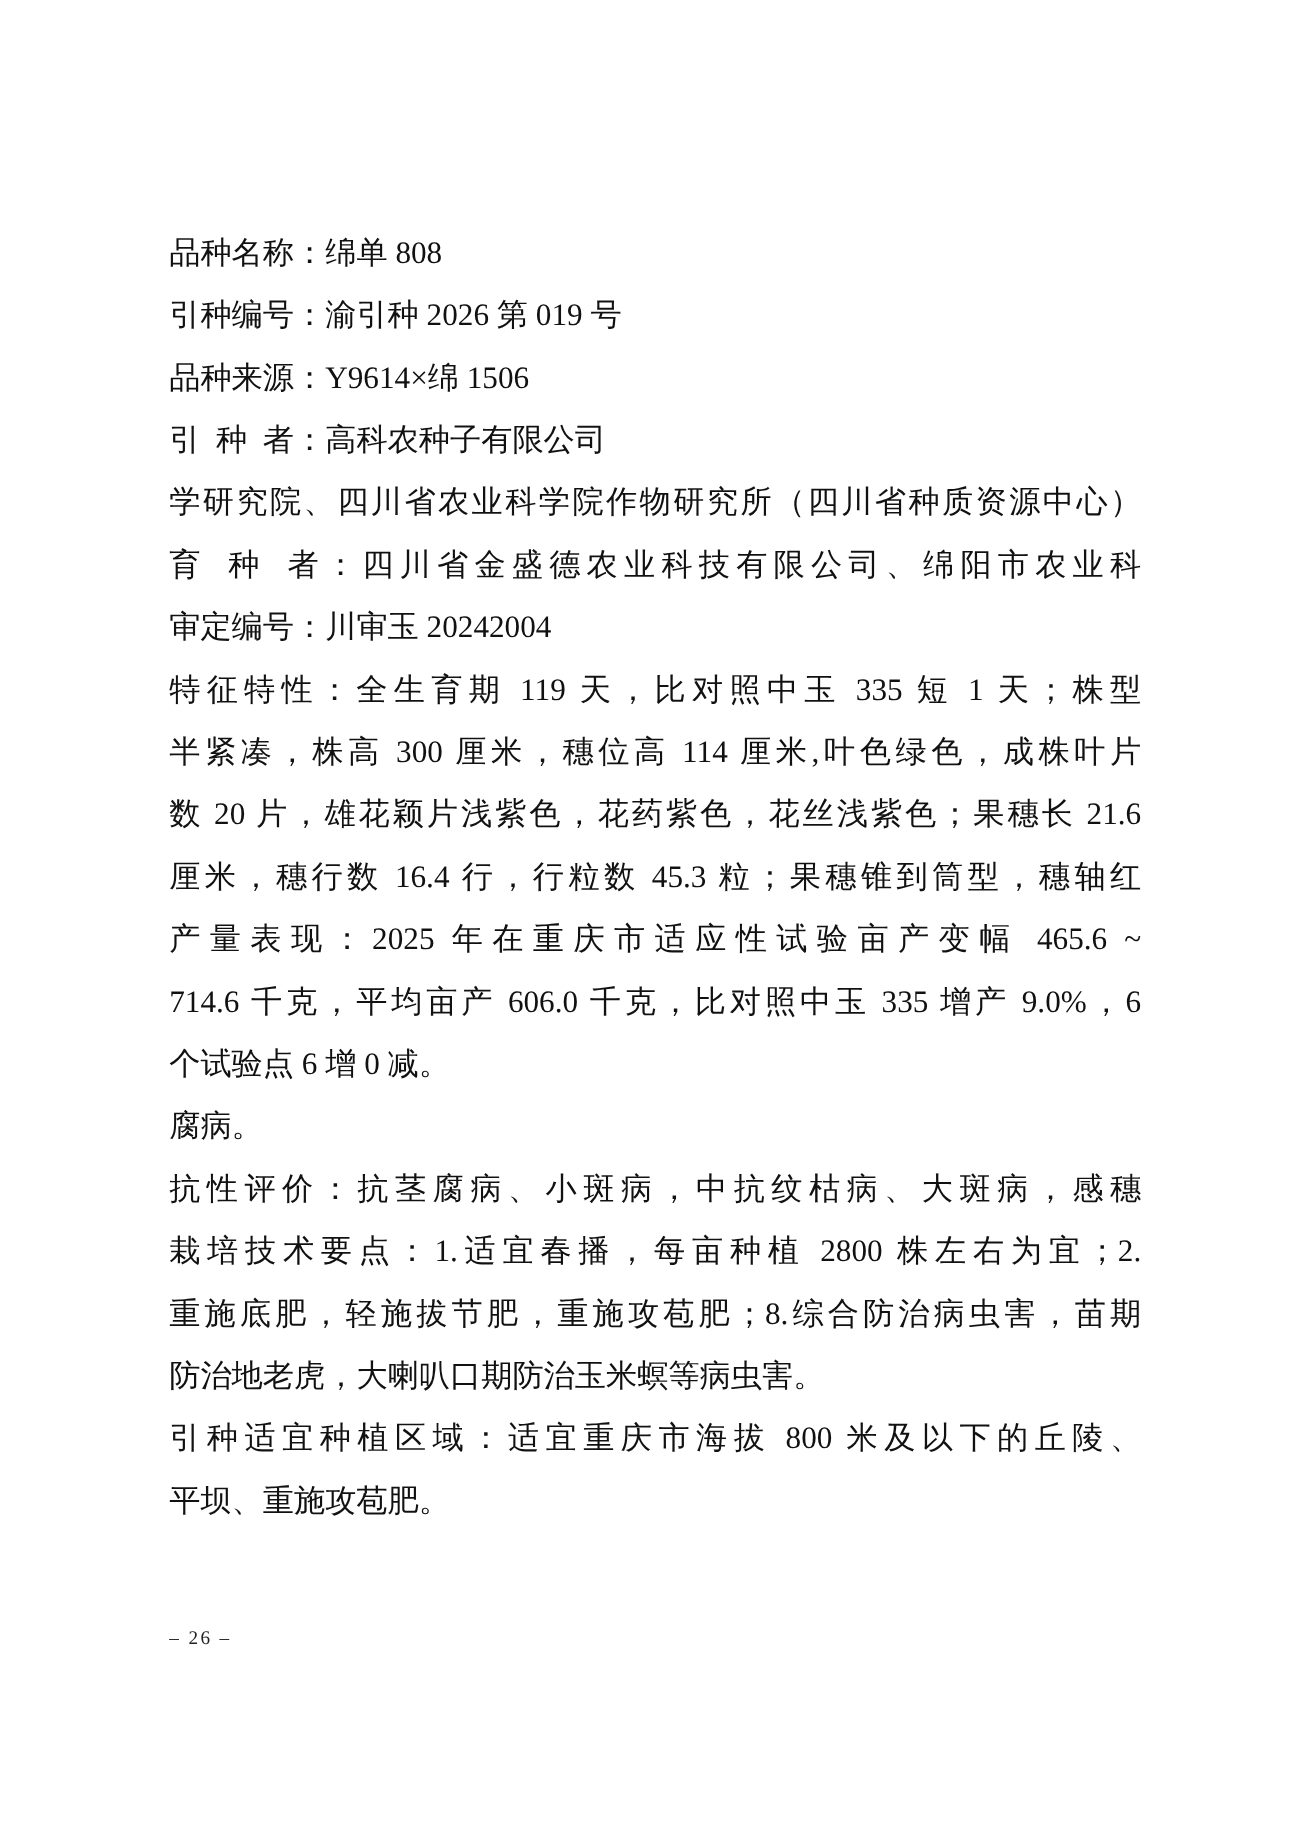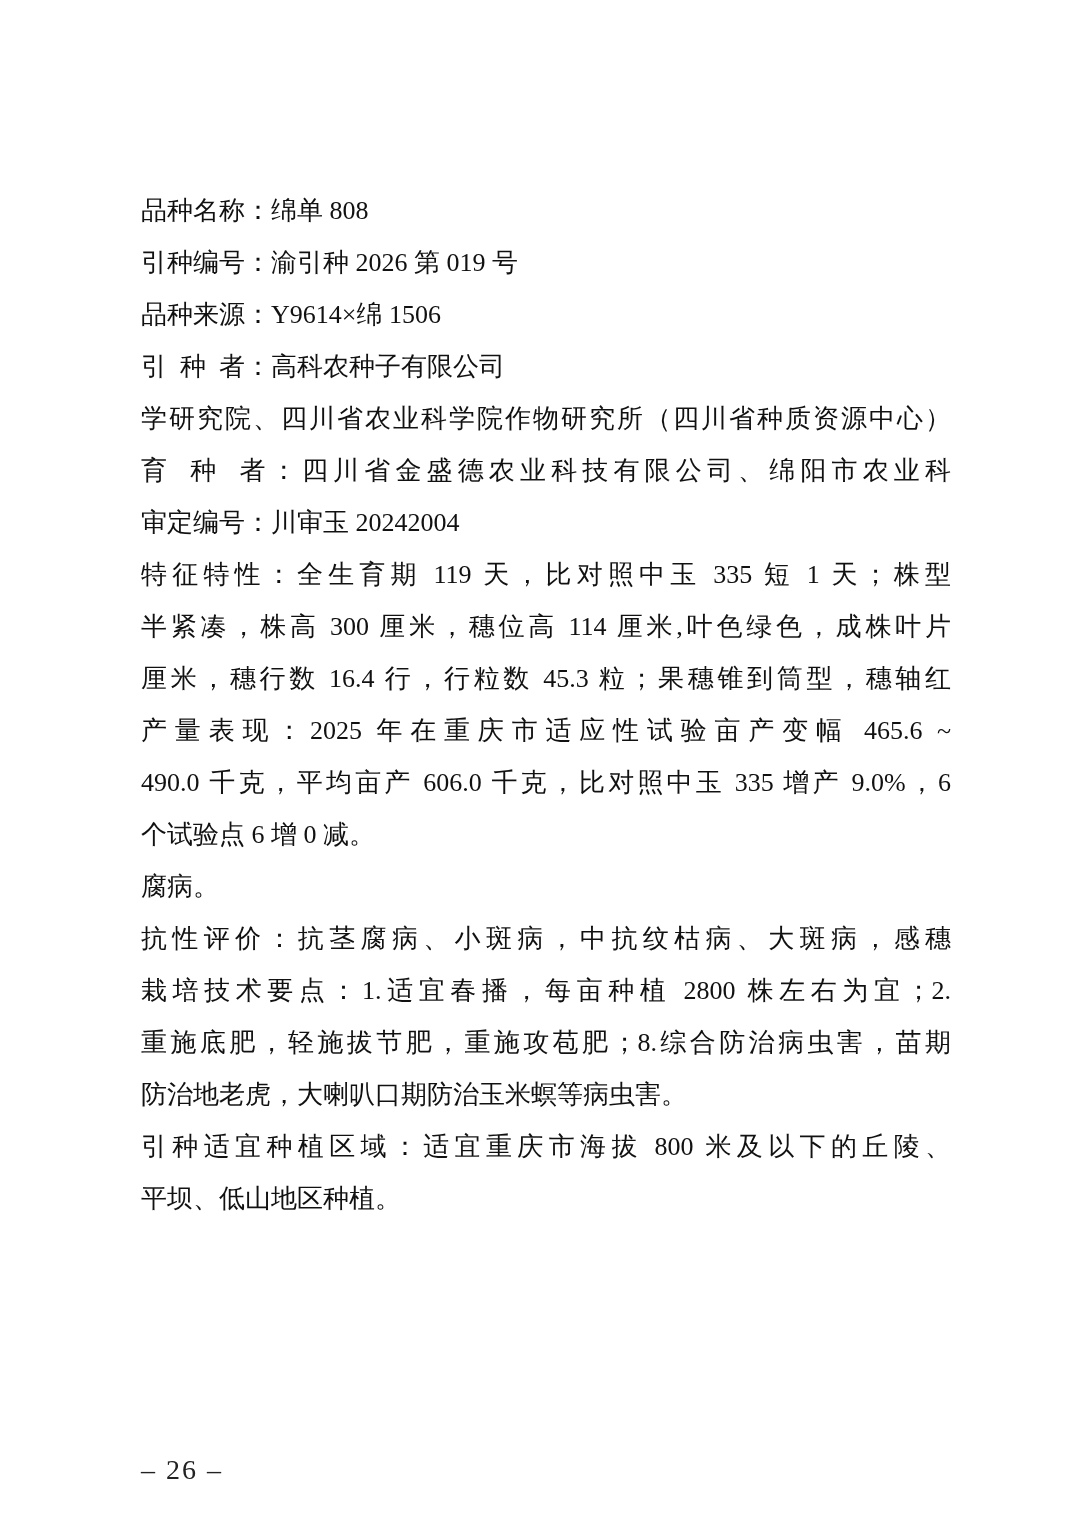--- a/index.html
+++ b/index.html
@@ -31,22 +31,22 @@
   }
   
   .line.j {
     white-space: normal;
     text-align: justify;
     text-align-last: justify;
   }
   
   .footer {
     position: absolute;
-    left: 141px; top: 1452px;
-    font-size: 28px;
+    left: 141px; top: 1348px;
+    font-size: 16px;
     line-height: 36px;
     letter-spacing: 2px;
     color: #222222;
   }
 </style>
 </head>
 <body>
 
 <div class="page">
   <main class="content">
@@ -79,45 +79,46 @@
 
     <p>
       </p>
       <div class="line">审定编号：川审玉 20242004</div>
     <p></p>
 
     <p>
       </p>
       <div class="line j">特征特性：全生育期 119 天，比对照中玉 335 短 1 天；株型</div>
       <div class="line j">半紧凑，株高 300 厘米，穗位高 114 厘米,叶色绿色，成株叶片</div>
+      <div class="line j">数 20 片，雄花颖片浅紫色，花药紫色，花丝浅紫色；果穗长 21.6</div>
       <div class="line j">厘米，穗行数 16.4 行，行粒数 45.3 粒；果穗锥到筒型，穗轴红</div>
     <p></p>
 
     <p>
       </p>
       <div class="line j">产量表现：2025 年在重庆市适应性试验亩产变幅 465.6 ~</div>
-      <div class="line j">490.0 千克，平均亩产 606.0 千克，比对照中玉 335 增产 9.0%，6</div>
+      <div class="line j">714.6 千克，平均亩产 606.0 千克，比对照中玉 335 增产 9.0%，6</div>
       <div class="line">个试验点 6 增 0 减。</div>
     <p></p>
 
     <p>
       </p>
       <div class="line">腐病。</div>
       <div class="line j">抗性评价：抗茎腐病、小斑病，中抗纹枯病、大斑病，感穗</div>
     <p></p>
 
     <p>
       </p>
       <div class="line j">栽培技术要点：1.适宜春播，每亩种植 2800 株左右为宜；2.</div>
       <div class="line j">重施底肥，轻施拔节肥，重施攻苞肥；8.综合防治病虫害，苗期</div>
       <div class="line">防治地老虎，大喇叭口期防治玉米螟等病虫害。</div>
     <p></p>
 
     <p>
       </p>
       <div class="line j">引种适宜种植区域：适宜重庆市海拔 800 米及以下的丘陵、</div>
-      <div class="line">平坝、低山地区种植。</div>
+      <div class="line">平坝、重施攻苞肥。</div>
     <p></p>
 
   </main>
 
   <div class="footer">– 26 –</div>
 </div>
 
 </body></html>

